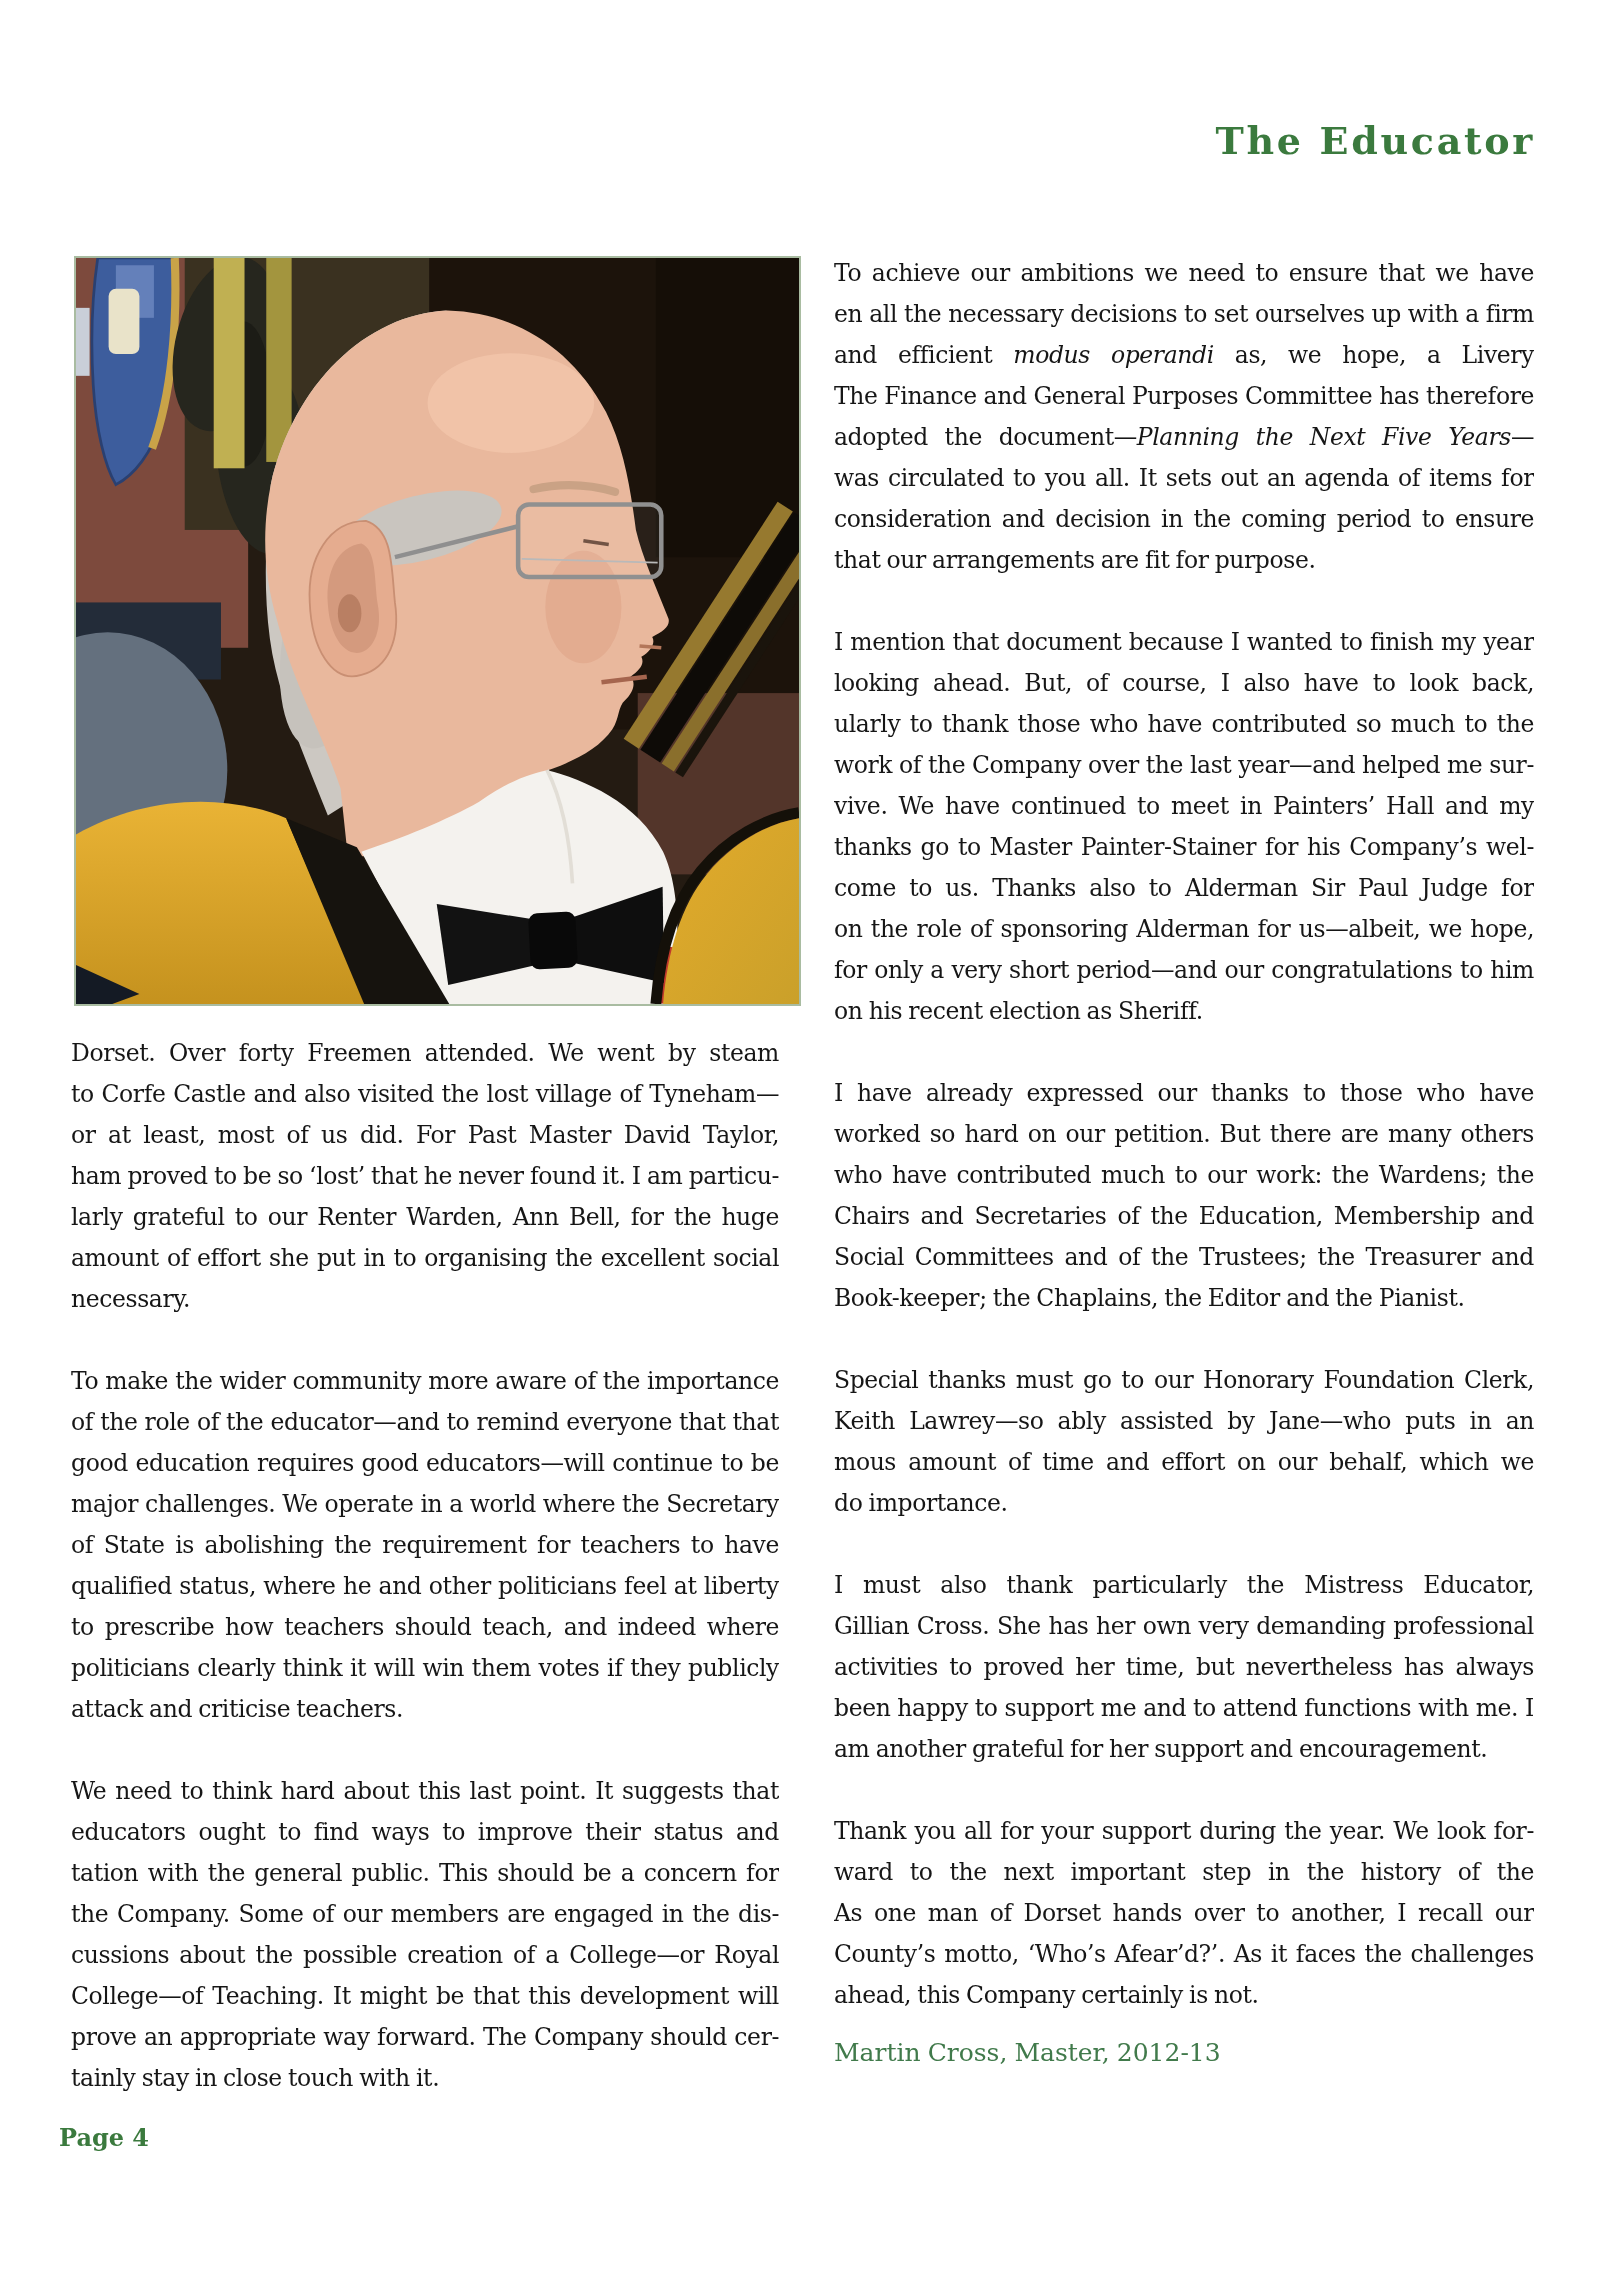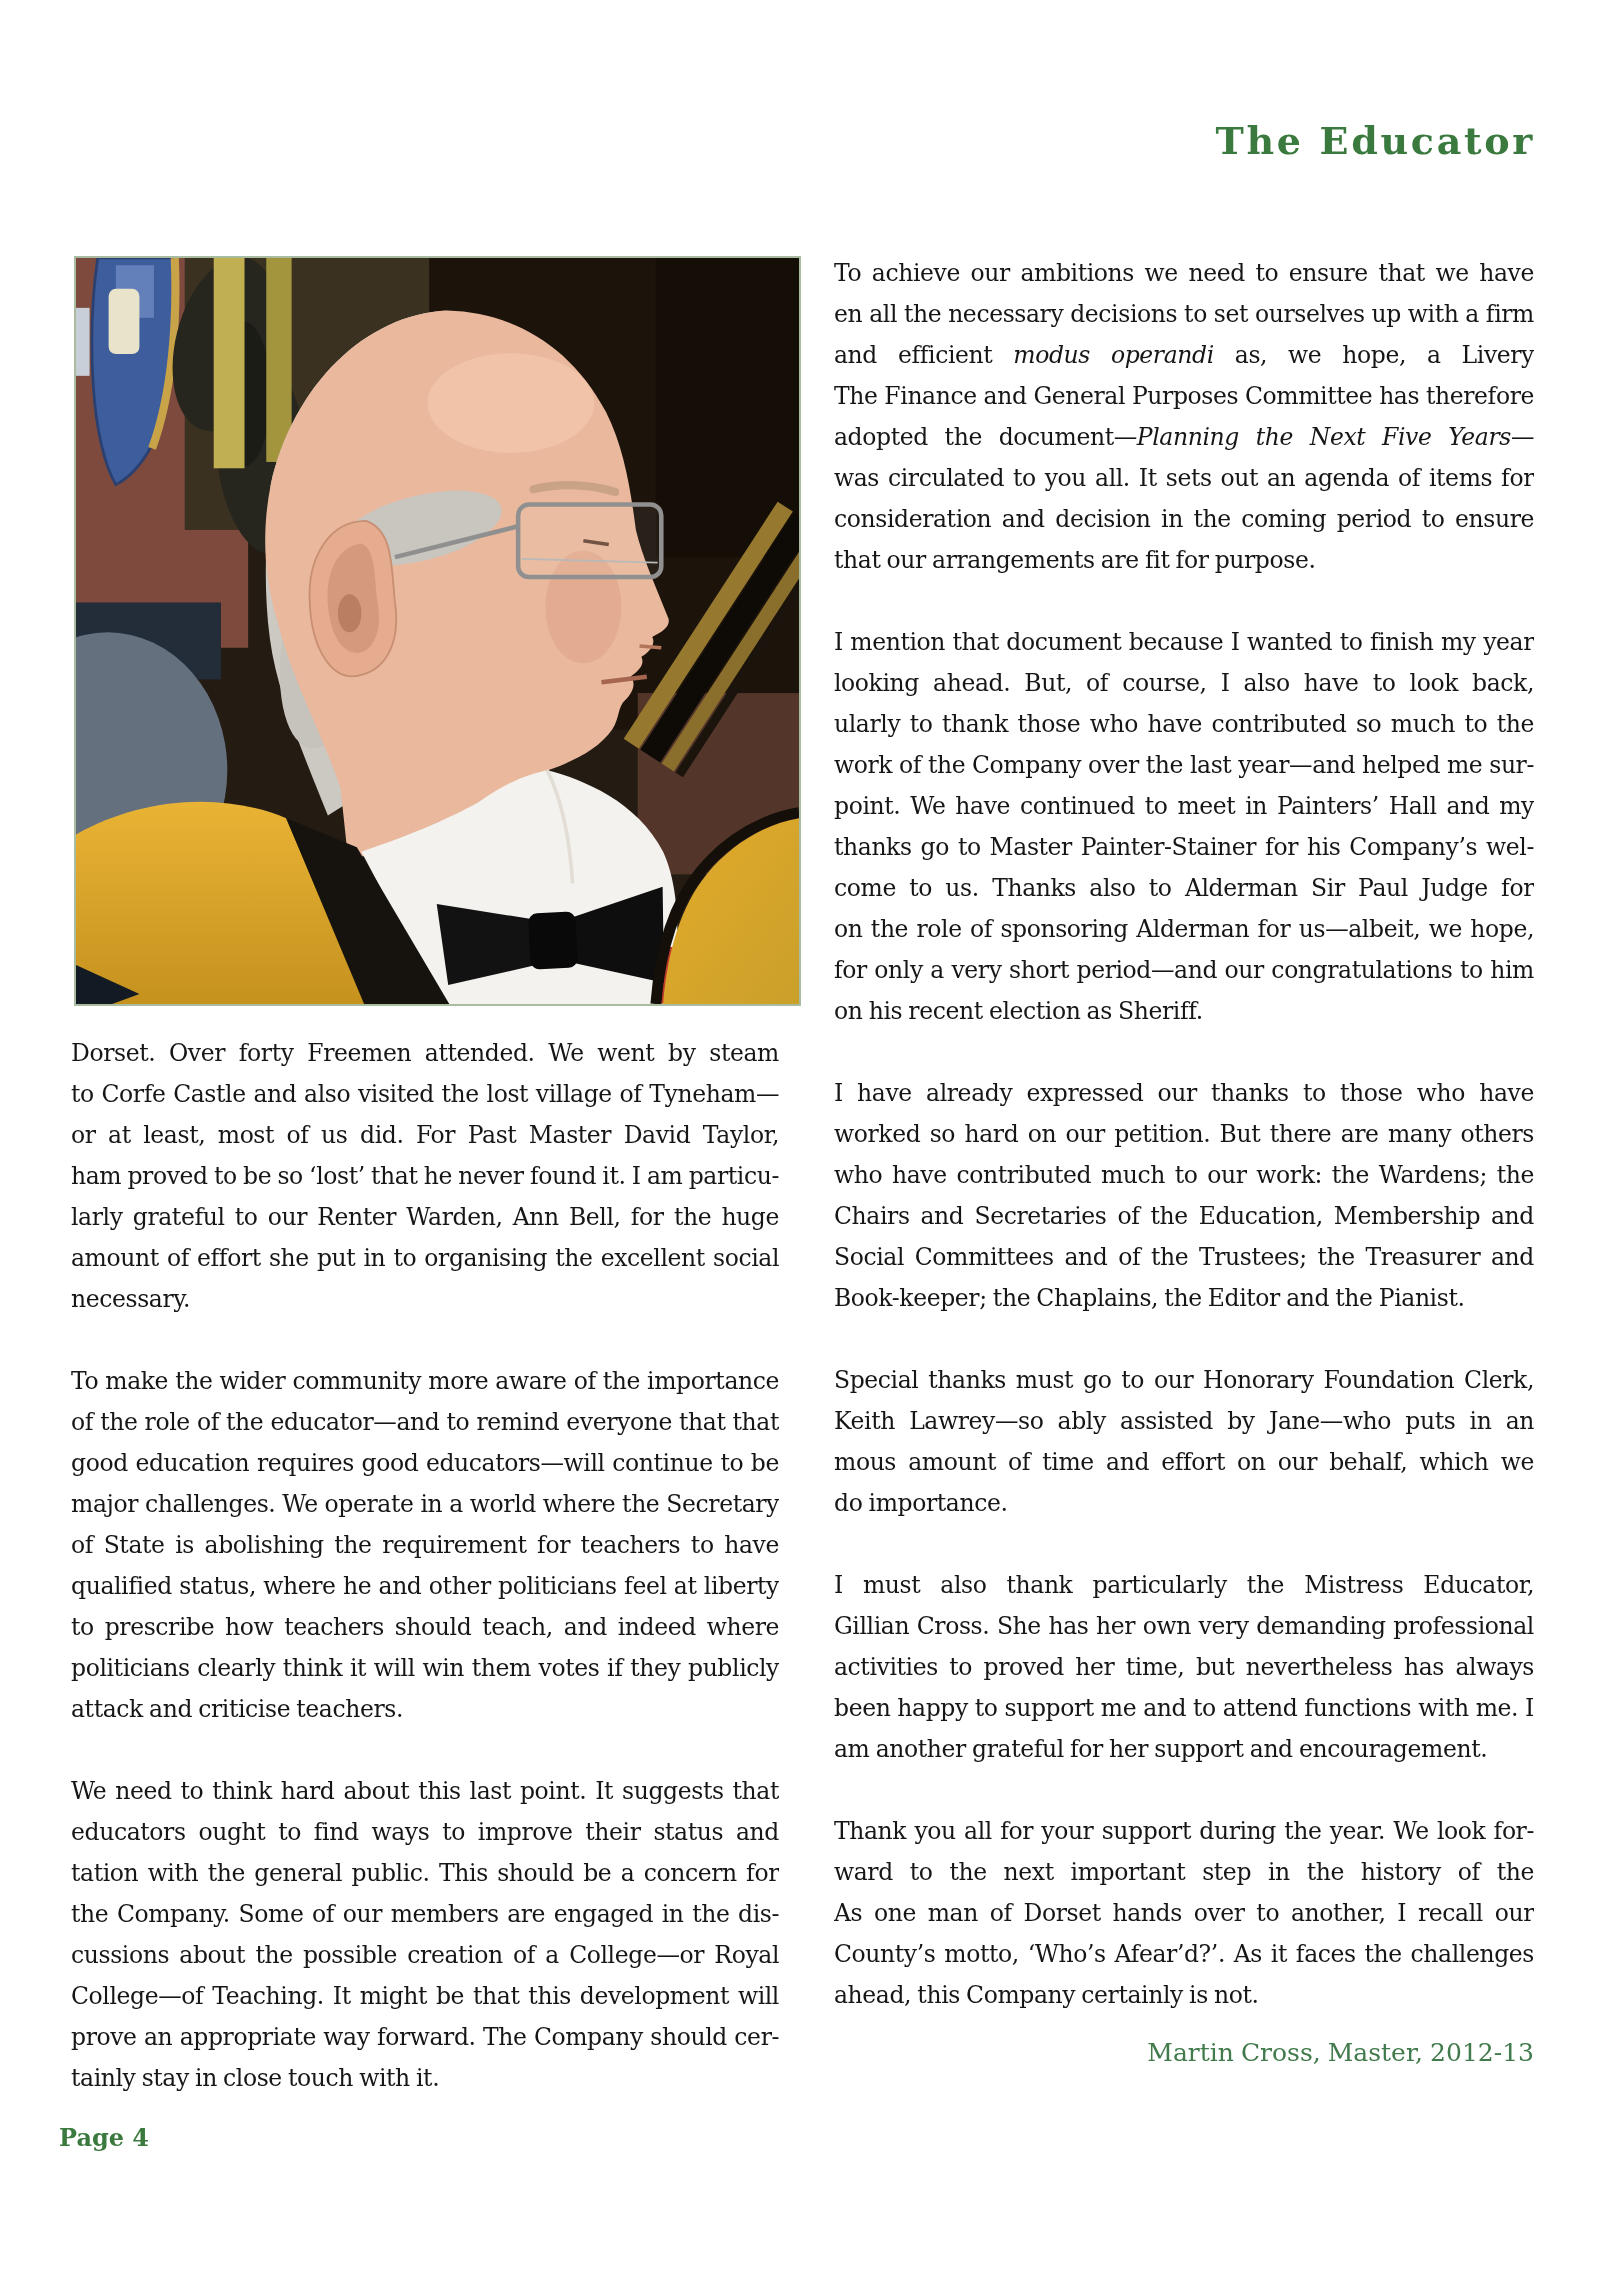--- a/index.html
+++ b/index.html
@@ -23,21 +23,21 @@
   .col-right{left:834px;top:253px;width:700px;}
   .para + .para{margin-top:41px;}
   .line{
     height:41px;line-height:41px;overflow:hidden;
     text-align:justify;text-align-last:justify;
   }
   .line.last{text-align-last:left;}
   .line .it{font-style:italic;}
   .signature{
     margin-top:16.3px;height:41px;line-height:41px;
-    text-align:right;color:var(--sig-green,#417a4b);font-size:25px;letter-spacing:0;
+    text-align:left;color:var(--sig-green,#417a4b);font-size:25px;letter-spacing:0;
   }
   .page-footer{
     position:absolute;left:59px;top:2117px;margin:0;
     font-size:24px;font-weight:bold;color:var(--accent,#3b7a3e);line-height:41px;
   }
 </style>
 </head>
 <body style="--accent: #3b7a3e; --sig-green: #417a4b; --body-text: #161616; --photo-border: #a9bca1;">
 
 <h1 class="page-title">The Educator</h1>
@@ -169,21 +169,21 @@
         <div class="line"><span>adopted the document—</span><span class="it">Planning the Next Five Years</span><span>—which</span></div>
         <div class="line"><span>was circulated to you all. It sets out an agenda of items for</span></div>
         <div class="line"><span>consideration and decision in the coming period to ensure</span></div>
         <div class="line last"><span>that our arrangements are fit for purpose.</span></div>
       </div>
       <div class="para">
         <div class="line"><span>I mention that document because I wanted to finish my year</span></div>
         <div class="line"><span>looking ahead. But, of course, I also have to look back, partic-</span></div>
         <div class="line"><span>ularly to thank those who have contributed so much to the</span></div>
         <div class="line"><span>work of the Company over the last year—and helped me sur-</span></div>
-        <div class="line"><span>point. We have continued to meet in Painters’ Hall and my</span></div>
+        <div class="line"><span>vive. We have continued to meet in Painters’ Hall and my</span></div>
         <div class="line"><span>thanks go to Master Painter-Stainer for his Company’s wel-</span></div>
         <div class="line"><span>come to us. Thanks also to Alderman Sir Paul Judge for taking</span></div>
         <div class="line"><span>on the role of sponsoring Alderman for us—albeit, we hope,</span></div>
         <div class="line"><span>for only a very short period—and our congratulations to him</span></div>
         <div class="line last"><span>on his recent election as Sheriff.</span></div>
       </div>
       <div class="para">
         <div class="line"><span>I have already expressed our thanks to those who have</span></div>
         <div class="line"><span>worked so hard on our petition. But there are many others</span></div>
         <div class="line"><span>who have contributed much to our work: the Wardens; the</span></div>

